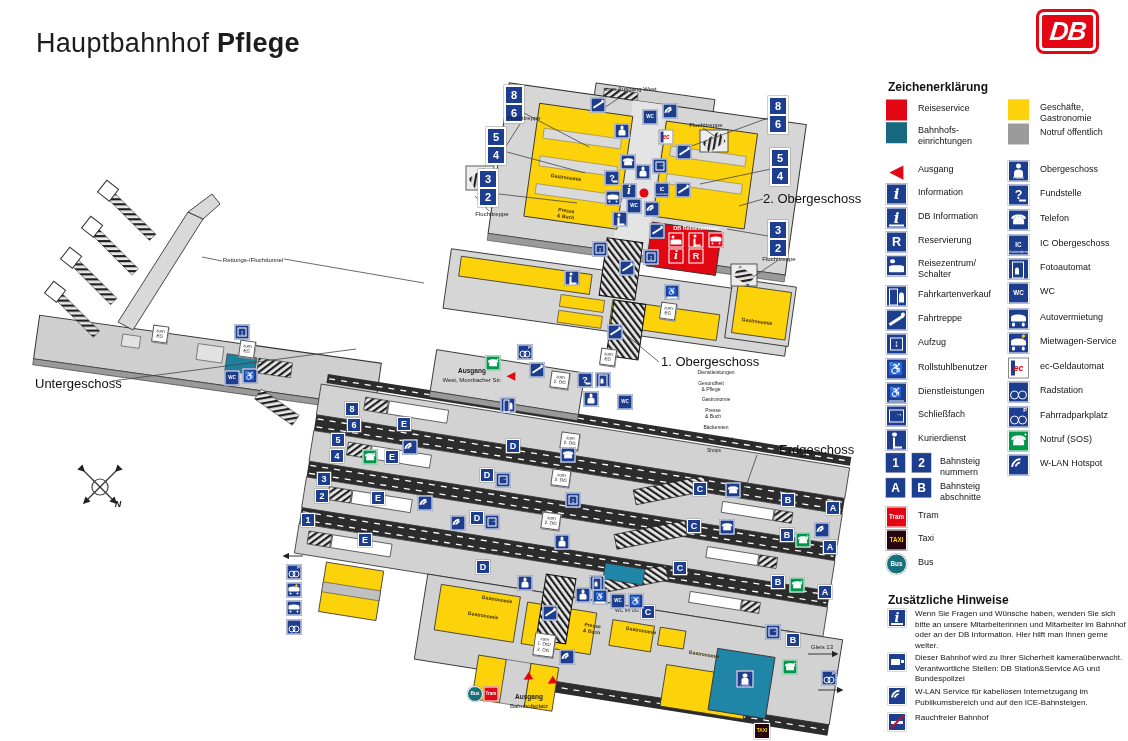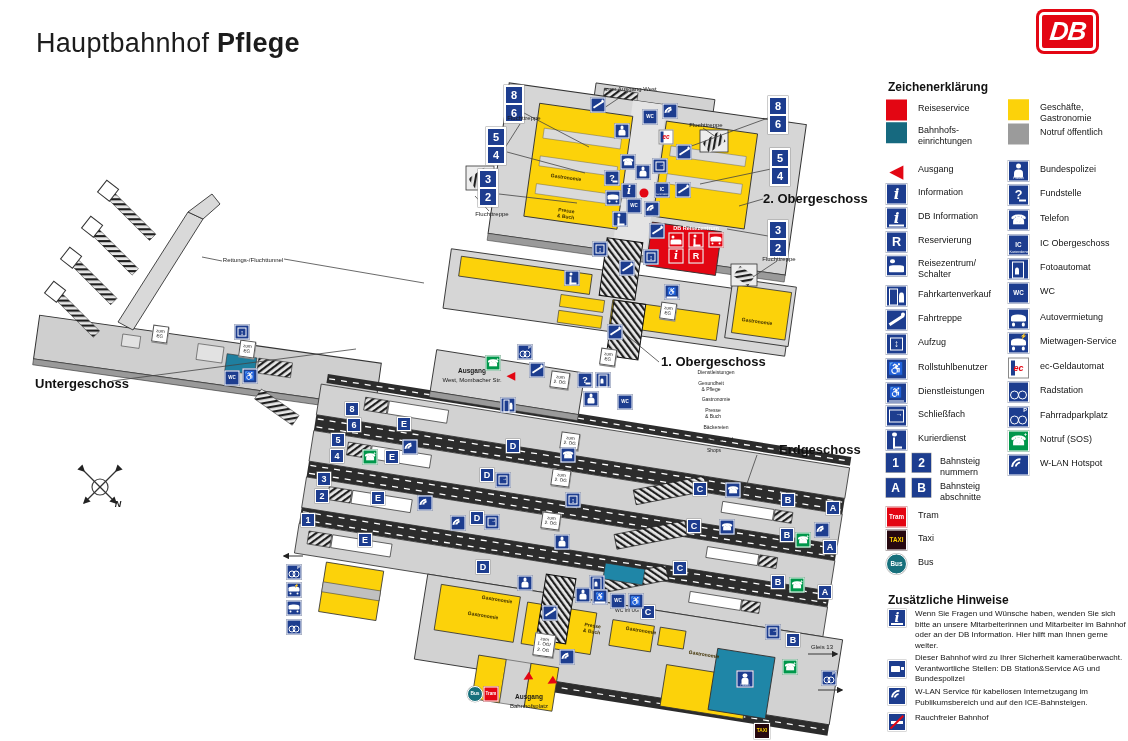--- a/index.html
+++ b/index.html
@@ -73,21 +73,21 @@
 #overlay{position:absolute;inset:0}
 .mic{position:absolute;transform:translate(-50%,-50%)}
 .tile{position:absolute;width:14px;height:14px;transform:translate(-50%,-50%);background:#1d3d8f;border:1.5px solid #fff;box-shadow:0 0 0 .5px #9a9a9a;color:#fff;font-weight:700;font-size:9px;display:flex;align-items:center;justify-content:center}
 .tilepair{position:absolute;transform:translate(-50%,-50%);display:flex;flex-direction:column;gap:2px;background:#fff;padding:2px;box-shadow:0 0 0 .5px #9a9a9a}
 .ptile{width:16px;height:16px;background:#1d3d8f;color:#fff;font-weight:700;font-size:11px;display:flex;align-items:center;justify-content:center}
 .sign{position:absolute;transform:translate(-50%,-50%) rotate(8deg);background:#fff;border:.75px solid #555;box-shadow:.5px 1px 0 #888;font-size:4.6px;line-height:1.3;text-align:center;padding:1.5px 2.5px;white-space:pre;color:#222}
 .mlabel{position:absolute;transform:translate(-50%,-50%);font-size:6px;line-height:1.15;color:#1a1a1a;white-space:pre;text-align:center}
 .mlabel.b7{font-weight:700;font-size:6.5px}
 .mlabel.t5{font-size:5px;color:#222}
 .mlabel.oy{font-size:5px;color:#3f3000;font-weight:700}
-.mlabel.floor{transform:translate(0,-50%);font-size:13px;font-weight:700;white-space:nowrap;color:#111}
+.mlabel.floor{transform:translate(0,-50%);font-size:13px;font-weight:400;white-space:nowrap;color:#111}
 .mlabel.rbt{color:#fff;font-weight:700;font-size:5.5px}
 .mlabel.n{font-size:9px;font-weight:700;font-style:italic}
 </style>
 </head>
 <body>
 
 <div id="app">
   <h1 id="title"><span>Hauptbahnhof</span> <b>Pflege</b></h1>
   <div id="db-logo">
       <span>DB</span>
@@ -775,21 +775,21 @@
         </span>
         <span class="llab">Notruf öffentlich</span>
       </div>
       <div class="lrow" style="left: 1008px; top: 171px;">
         <span class="lcell">
           <span class="icon" style="height: 21px; width: 21px; font-size: 12.6px;">
             <i class="sh sh-person"></i>
             <u class="sub">Polizei</u>
           </span>
         </span>
-        <span class="llab">Bundespolizei</span>
+        <span class="llab">Obergeschoss</span>
       </div>
       <div class="lrow" style="left: 1008px; top: 195px;">
         <span class="lcell">
           <span class="icon fund" style="height: 21px; width: 21px; font-size: 12.6px;">
             <b class="glyph">?</b>
           </span>
         </span>
         <span class="llab">Fundstelle</span>
       </div>
       <div class="lrow" style="left: 1008px; top: 220px;">
@@ -887,21 +887,21 @@
     </div>
 
   <h2 id="hints-title" class="legend-h">Zusätzliche Hinweise</h2>
   <div id="hints-items">
       <div class="hrow" style="top: 609px;">
         <span class="icon serif dbinfo" style="height: 18px; width: 18px; font-size: 10.8px;">
           <b class="glyph">i</b>
         </span>
         <span class="htext">Wenn Sie Fragen und Wünsche haben, wenden Sie sich bitte an unsere Mitarbeiterinnen und Mitarbeiter im Bahnhof oder an der DB Information. Hier hilft man Ihnen gerne weiter.</span>
       </div>
-      <div class="hrow" style="top: 653px; align-items: center;">
+      <div class="hrow" style="top: 653px;">
         <span class="icon" style="height: 18px; width: 18px; font-size: 10.8px;">
           <i class="sh sh-camera"></i>
         </span>
         <span class="htext">Dieser Bahnhof wird zu Ihrer Sicherheit kameraüberwacht. Verantwortliche Stellen: DB Station&amp;Service AG und Bundespolizei</span>
       </div>
       <div class="hrow" style="top: 687px;">
         <span class="icon" style="height: 18px; width: 18px; font-size: 10.8px;">
           <i class="sh sh-wifi"></i>
         </span>
         <span class="htext">W-LAN Service für kabellosen Internetzugang im Publikumsbereich und auf den ICE-Bahnsteigen.</span>

